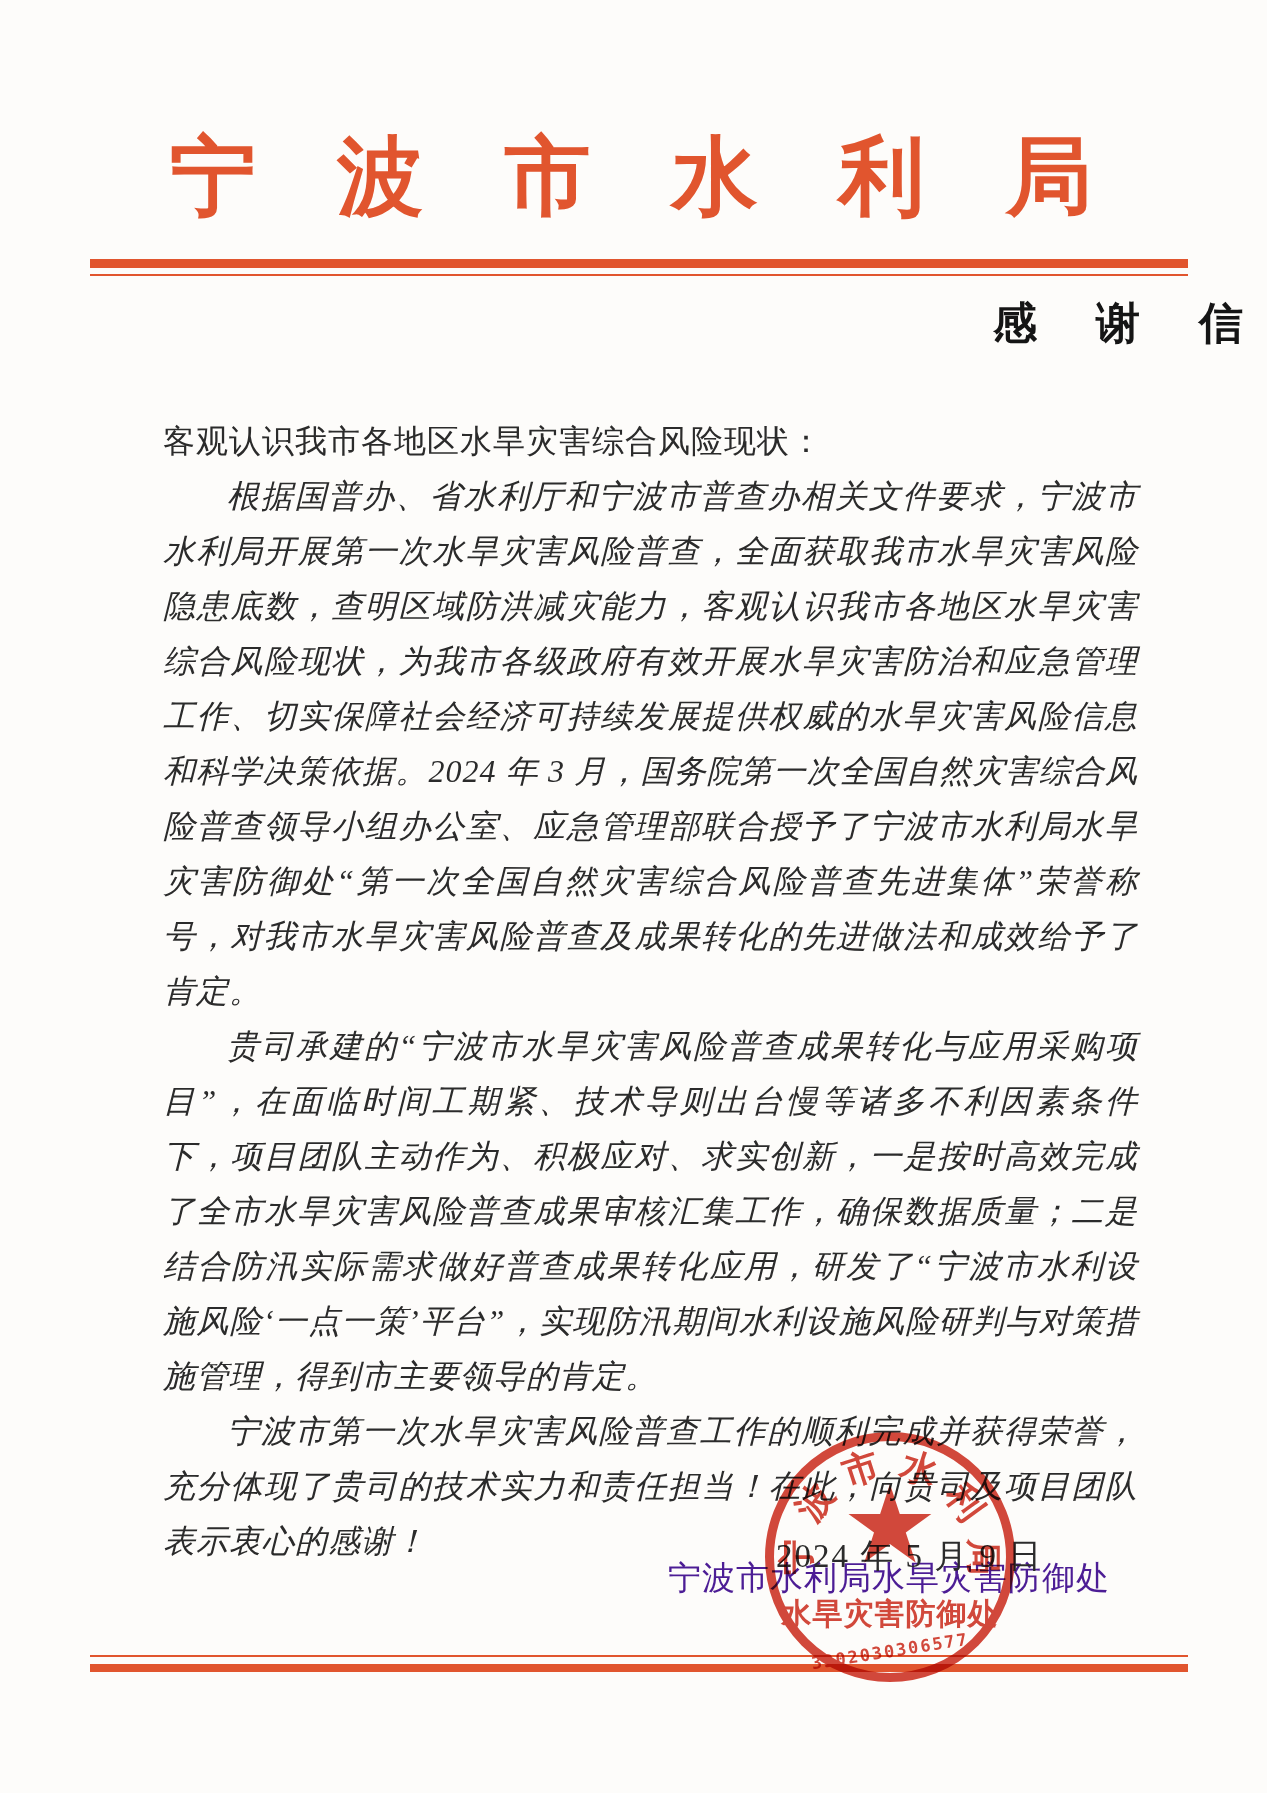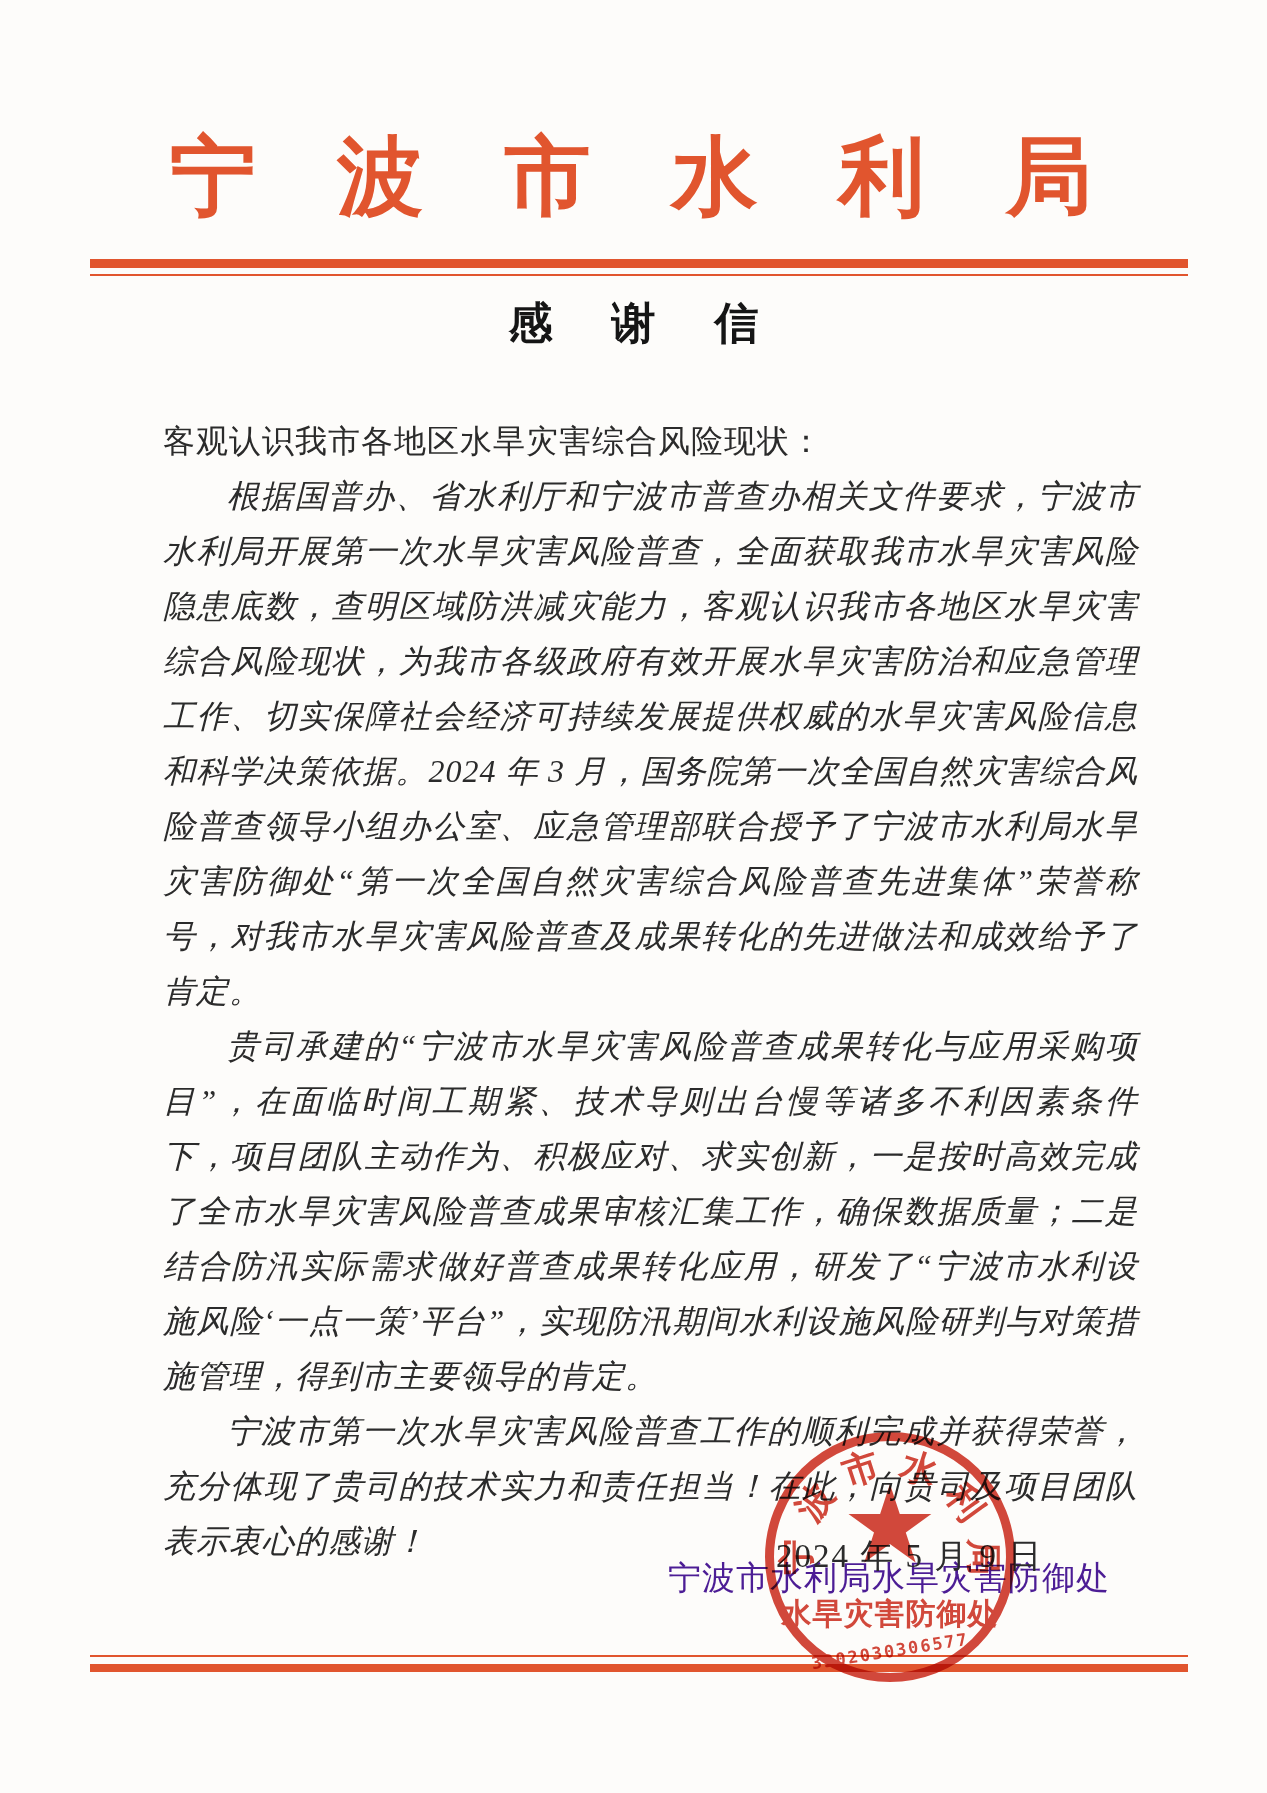--- a/index.html
+++ b/index.html
@@ -18,21 +18,21 @@
     color:#e1552e;font-size:86px;font-weight:bold;line-height:1;
   }
   .rule{position:absolute;left:90px;width:1098px;background:#e1552e;}
   .rule-top-thick{top:259px;height:9px;}
   .rule-top-thin{top:274px;height:2px;}
   .rule-bottom-thin{top:1655px;height:2px;}
   .rule-bottom-thick{top:1664px;height:8px;}
   
   .letter-title{
     position:absolute;left:0;top:300px;width:100%;
-    text-align:center;color:#151515;font-size:44px;font-weight:bold;
+    text-align:right;color:#151515;font-size:44px;font-weight:bold;
     letter-spacing:24px;text-indent:24px;line-height:1.1;
   }
   
   .body-text{
     position:absolute;left:163px;top:414px;width:975px;
     color:#2b2b2b;font-size:32px;line-height:55px;letter-spacing:1px;
     text-align:justify;z-index:1;
   }
   .body-text p{margin:0;}
   .body-text p.indent{text-indent:2em;font-style:italic;}

